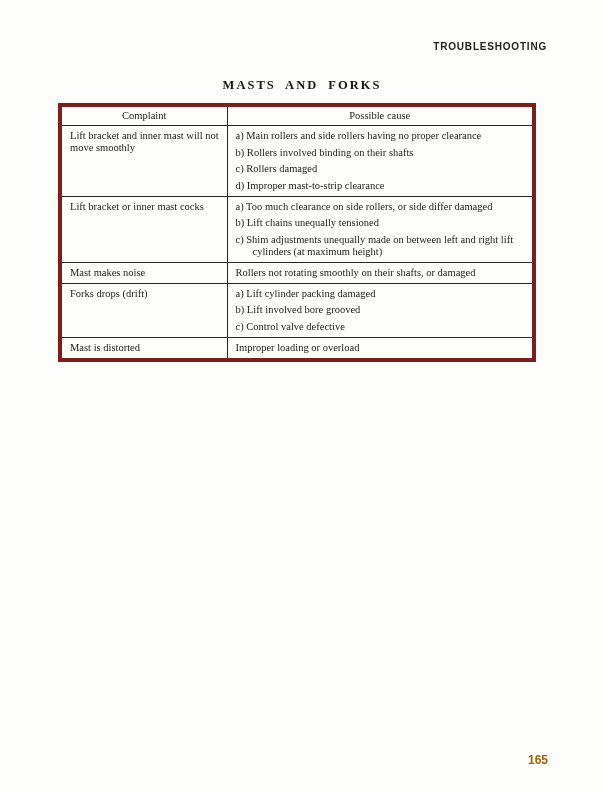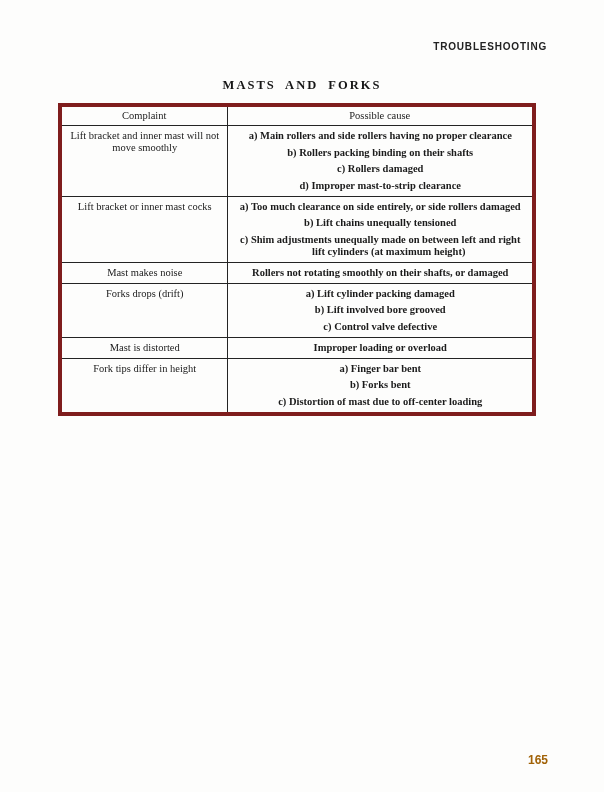--- a/index.html
+++ b/index.html
@@ -45,37 +45,36 @@
     table-layout: fixed;
     font-size: 10.5px;
     line-height: 12px;
     color: #1b1b1b;
   }
   table.ts-table col.col-complaint { width: 167px; }
   table.ts-table th, table.ts-table td {
     border: 1px solid #242424;
     vertical-align: top;
     padding: 4px 7px 4px 8px;
-    text-align: center;
   }
   table.ts-table { border: 4px solid #7f1d1d; }
   table.ts-table th {
     font-weight: 400;
     text-align: center;
     height: 14px;
     vertical-align: middle;
     padding: 2px 4px;
   }
   td.complaint-cell { padding-top: 5px; }
   .cause {
     padding-left: 17px;
     text-indent: -17px;
   }
   .cause + .cause { margin-top: 4.5px; }
-  td.causes-cell { padding-top: 5px; padding-bottom: 6px; font-weight: bold; }
+  td.causes-cell { padding-top: 5px; padding-bottom: 6px; }
   .page-number {
     position: absolute;
     top: 753px;
     right: 56px;
     font-family: "Liberation Sans", sans-serif;
     font-size: 12px;
     font-weight: 600;
     color: #a16207;
   }
 </style>
@@ -97,29 +96,29 @@
       <tr>
         <th>Complaint</th>
         <th>Possible cause</th>
       </tr>
     </thead>
     <tbody>
       <tr>
         <td class="complaint-cell">Lift bracket and inner mast will not move smoothly</td>
         <td class="causes-cell">
           <div class="cause">a) Main rollers and side rollers having no proper clearance</div>
-          <div class="cause">b) Rollers packing binding on their shafts</div>
+          <div class="cause">b) Rollers involved binding on their shafts</div>
           <div class="cause">c) Rollers damaged</div>
           <div class="cause">d) Improper mast-to-strip clearance</div>
         </td>
       </tr>
       <tr>
         <td class="complaint-cell">Lift bracket or inner mast cocks</td>
         <td class="causes-cell">
-          <div class="cause">a) Too much clearance on side entirely, or side rollers damaged</div>
+          <div class="cause">a) Too much clearance on side rollers, or side differ damaged</div>
           <div class="cause">b) Lift chains unequally tensioned</div>
           <div class="cause">c) Shim adjustments unequally made on between left and right lift cylinders (at maximum height)</div>
         </td>
       </tr>
       <tr>
         <td class="complaint-cell">Mast makes noise</td>
         <td class="causes-cell">
           <div class="cause">Rollers not rotating smoothly on their shafts, or damaged</div>
         </td>
       </tr>
@@ -130,26 +129,18 @@
           <div class="cause">b) Lift involved bore grooved</div>
           <div class="cause">c) Control valve defective</div>
         </td>
       </tr>
       <tr>
         <td class="complaint-cell">Mast is distorted</td>
         <td class="causes-cell">
           <div class="cause">Improper loading or overload</div>
         </td>
       </tr>
-      <tr>
-        <td class="complaint-cell">Fork tips differ in height</td>
-        <td class="causes-cell">
-          <div class="cause">a) Finger bar bent</div>
-          <div class="cause">b) Forks bent</div>
-          <div class="cause">c) Distortion of mast due to off-center loading</div>
-        </td>
-      </tr>
     </tbody>
   </table>
 
   <div class="page-number">165</div>
 
 </div>
 
 </body></html>

